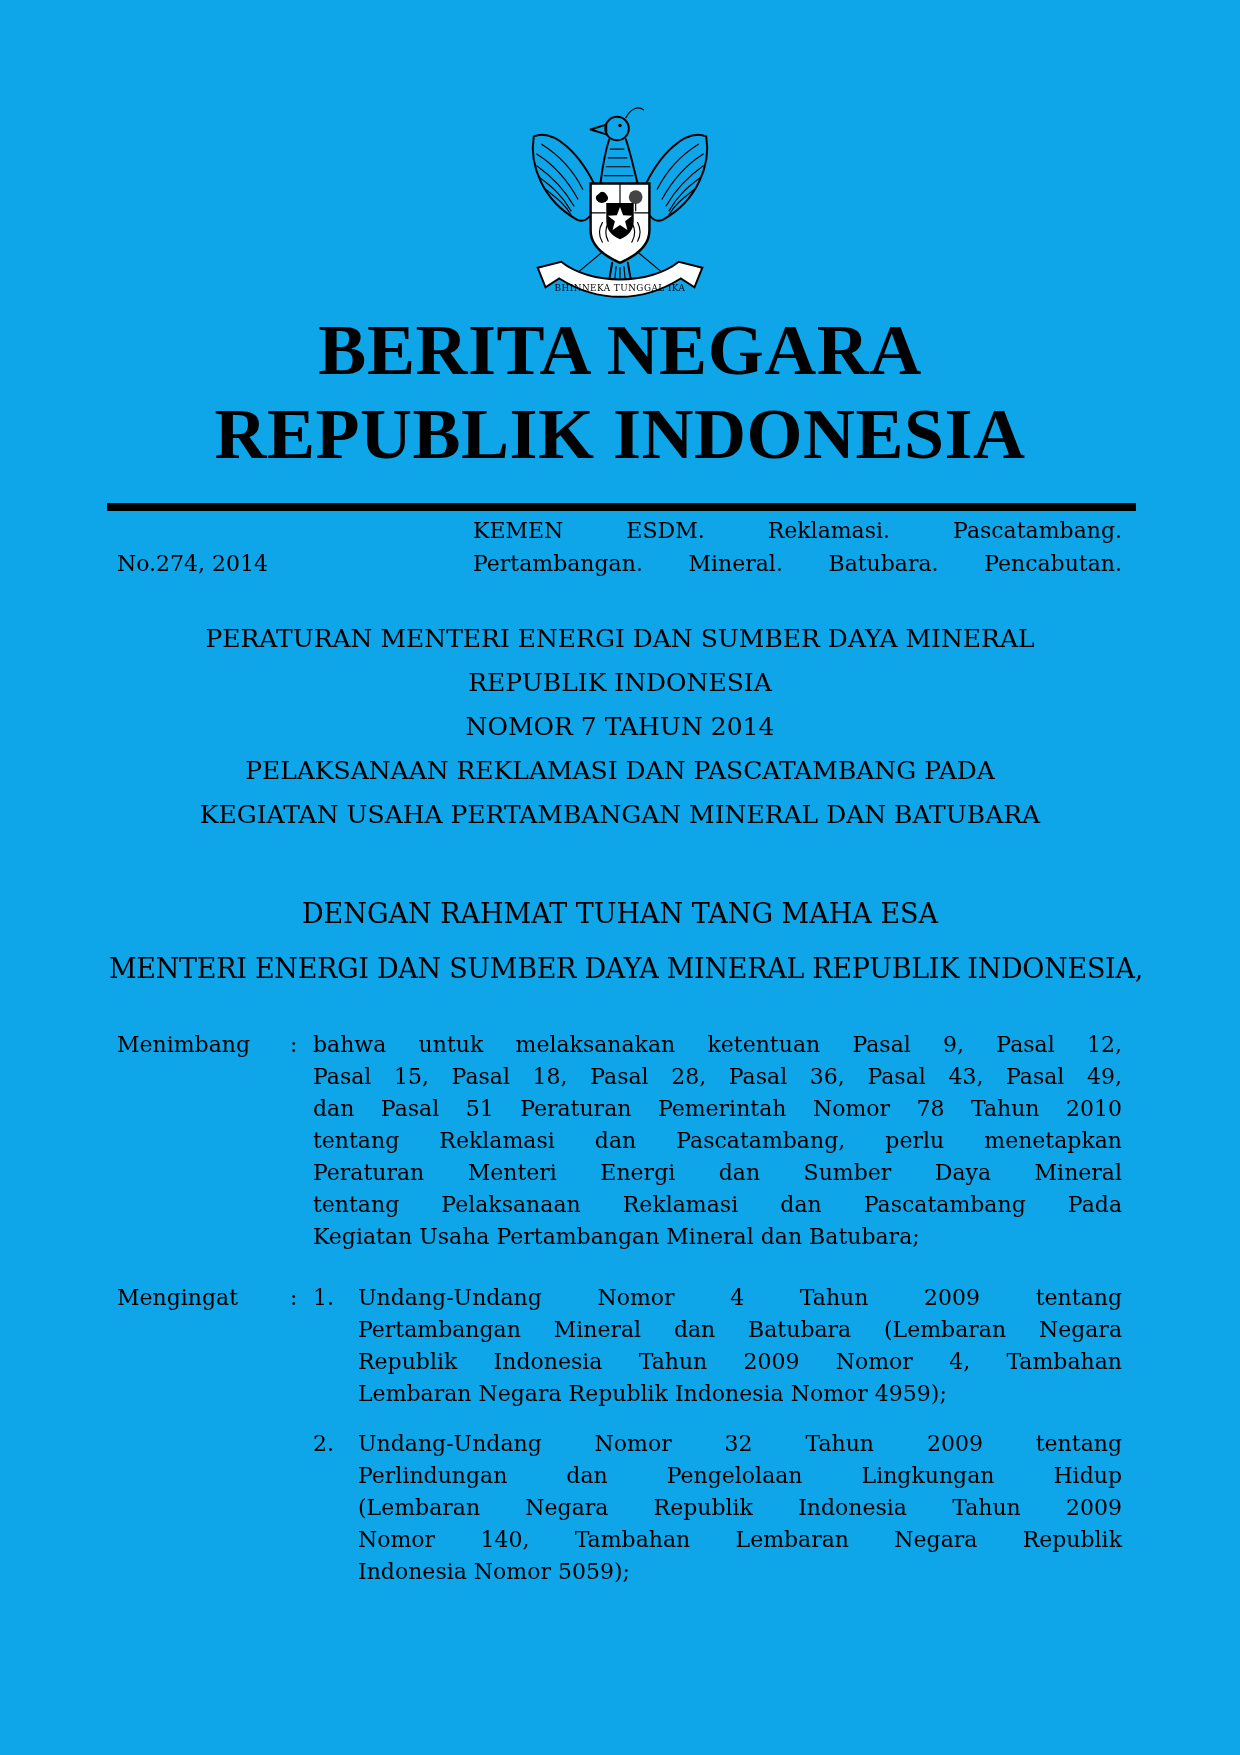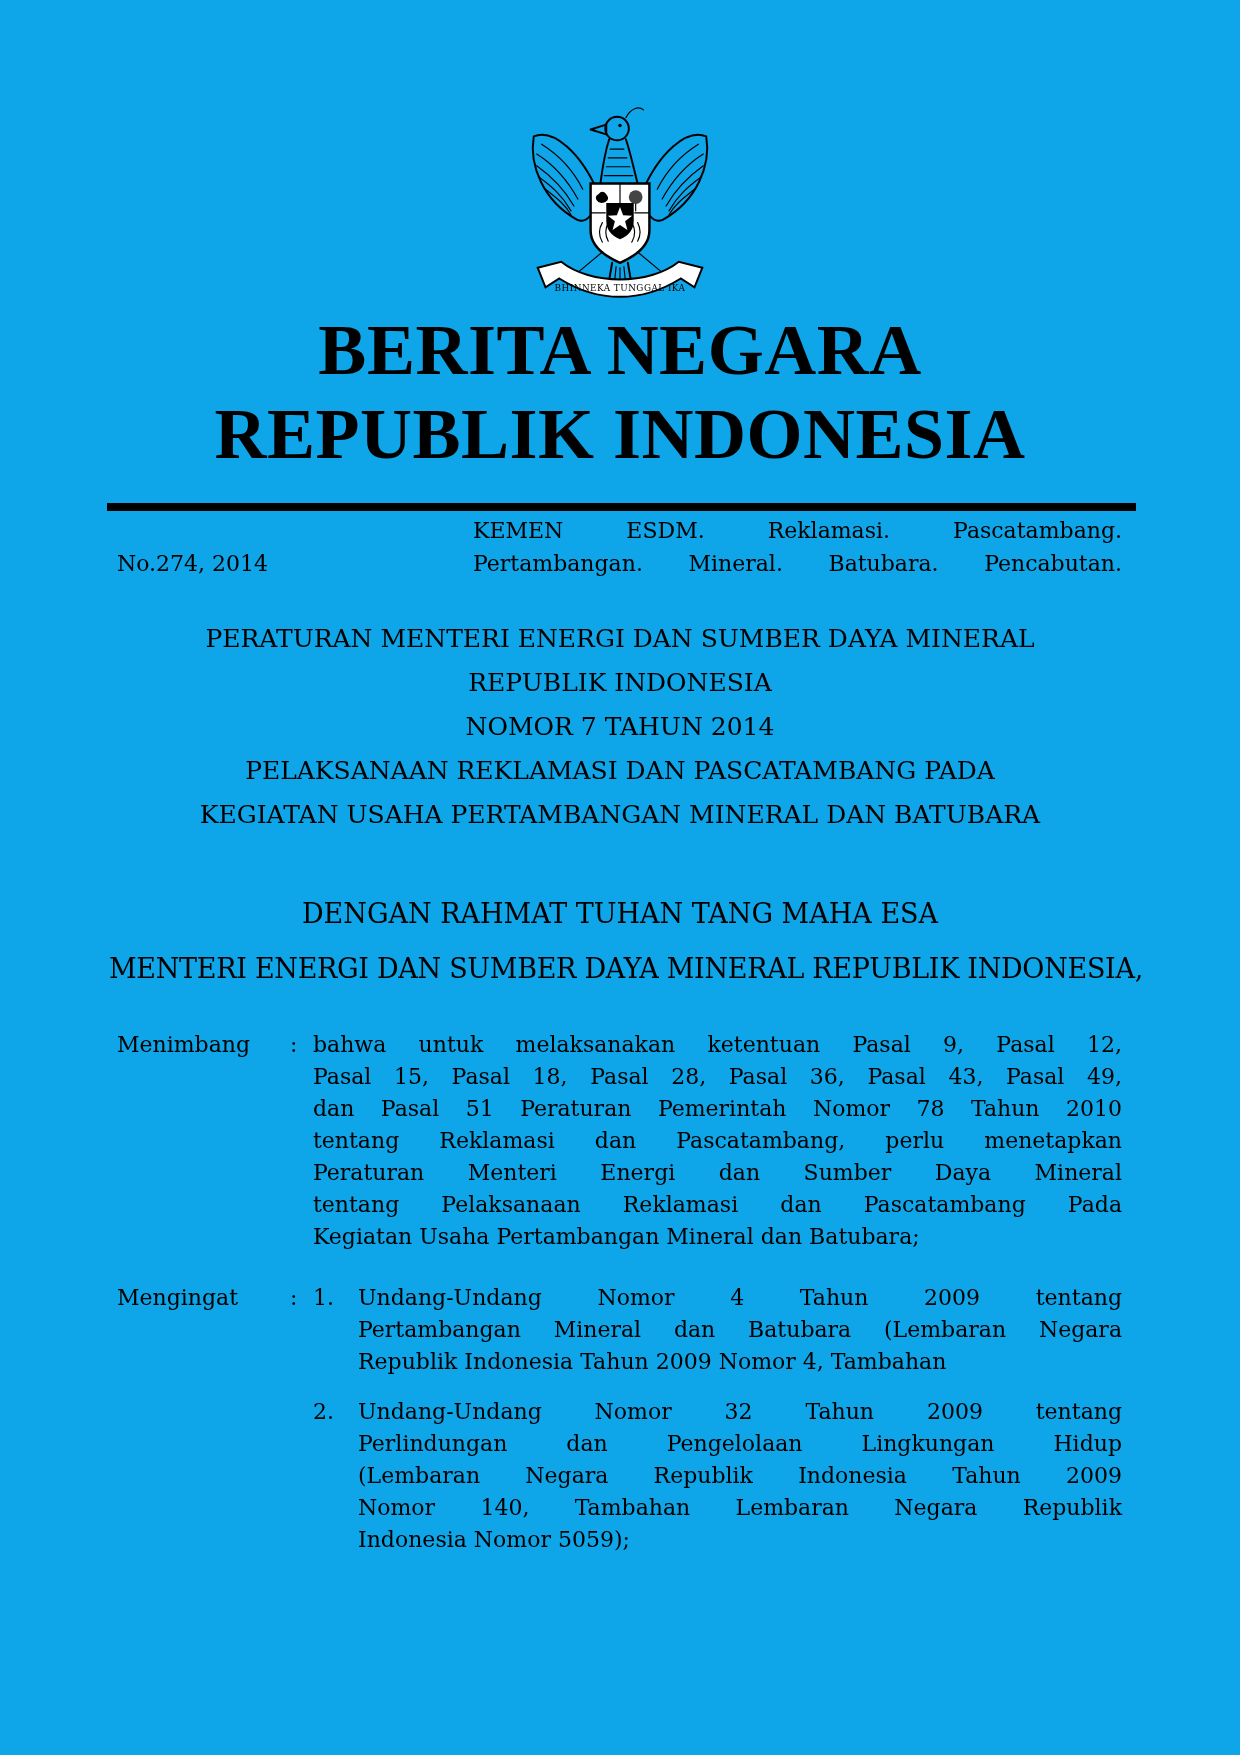--- a/index.html
+++ b/index.html
@@ -163,20 +163,21 @@
   <div class="clause clause-recalling">
     <div class="clause-label">Mengingat</div>
     <div class="clause-colon">:</div>
     <div class="clause-body">
       <div class="list-item">
         <div class="item-number">1.</div>
         <div class="item-body jlines">
             <div class="jline">Undang-Undang Nomor 4 Tahun 2009 tentang</div>
             <div class="jline">Pertambangan Mineral dan Batubara (Lembaran Negara</div>
             <div class="jline">Republik Indonesia Tahun 2009 Nomor 4, Tambahan</div>
+            <div class="jline">Lembaran Negara Republik Indonesia Nomor 4959);</div>
           </div>
       </div>
       <div class="list-item">
         <div class="item-number">2.</div>
         <div class="item-body jlines">
             <div class="jline">Undang-Undang Nomor 32 Tahun 2009 tentang</div>
             <div class="jline">Perlindungan dan Pengelolaan Lingkungan Hidup</div>
             <div class="jline">(Lembaran Negara Republik Indonesia Tahun 2009</div>
             <div class="jline">Nomor 140, Tambahan Lembaran Negara Republik</div>
             <div class="jline">Indonesia Nomor 5059);</div>

